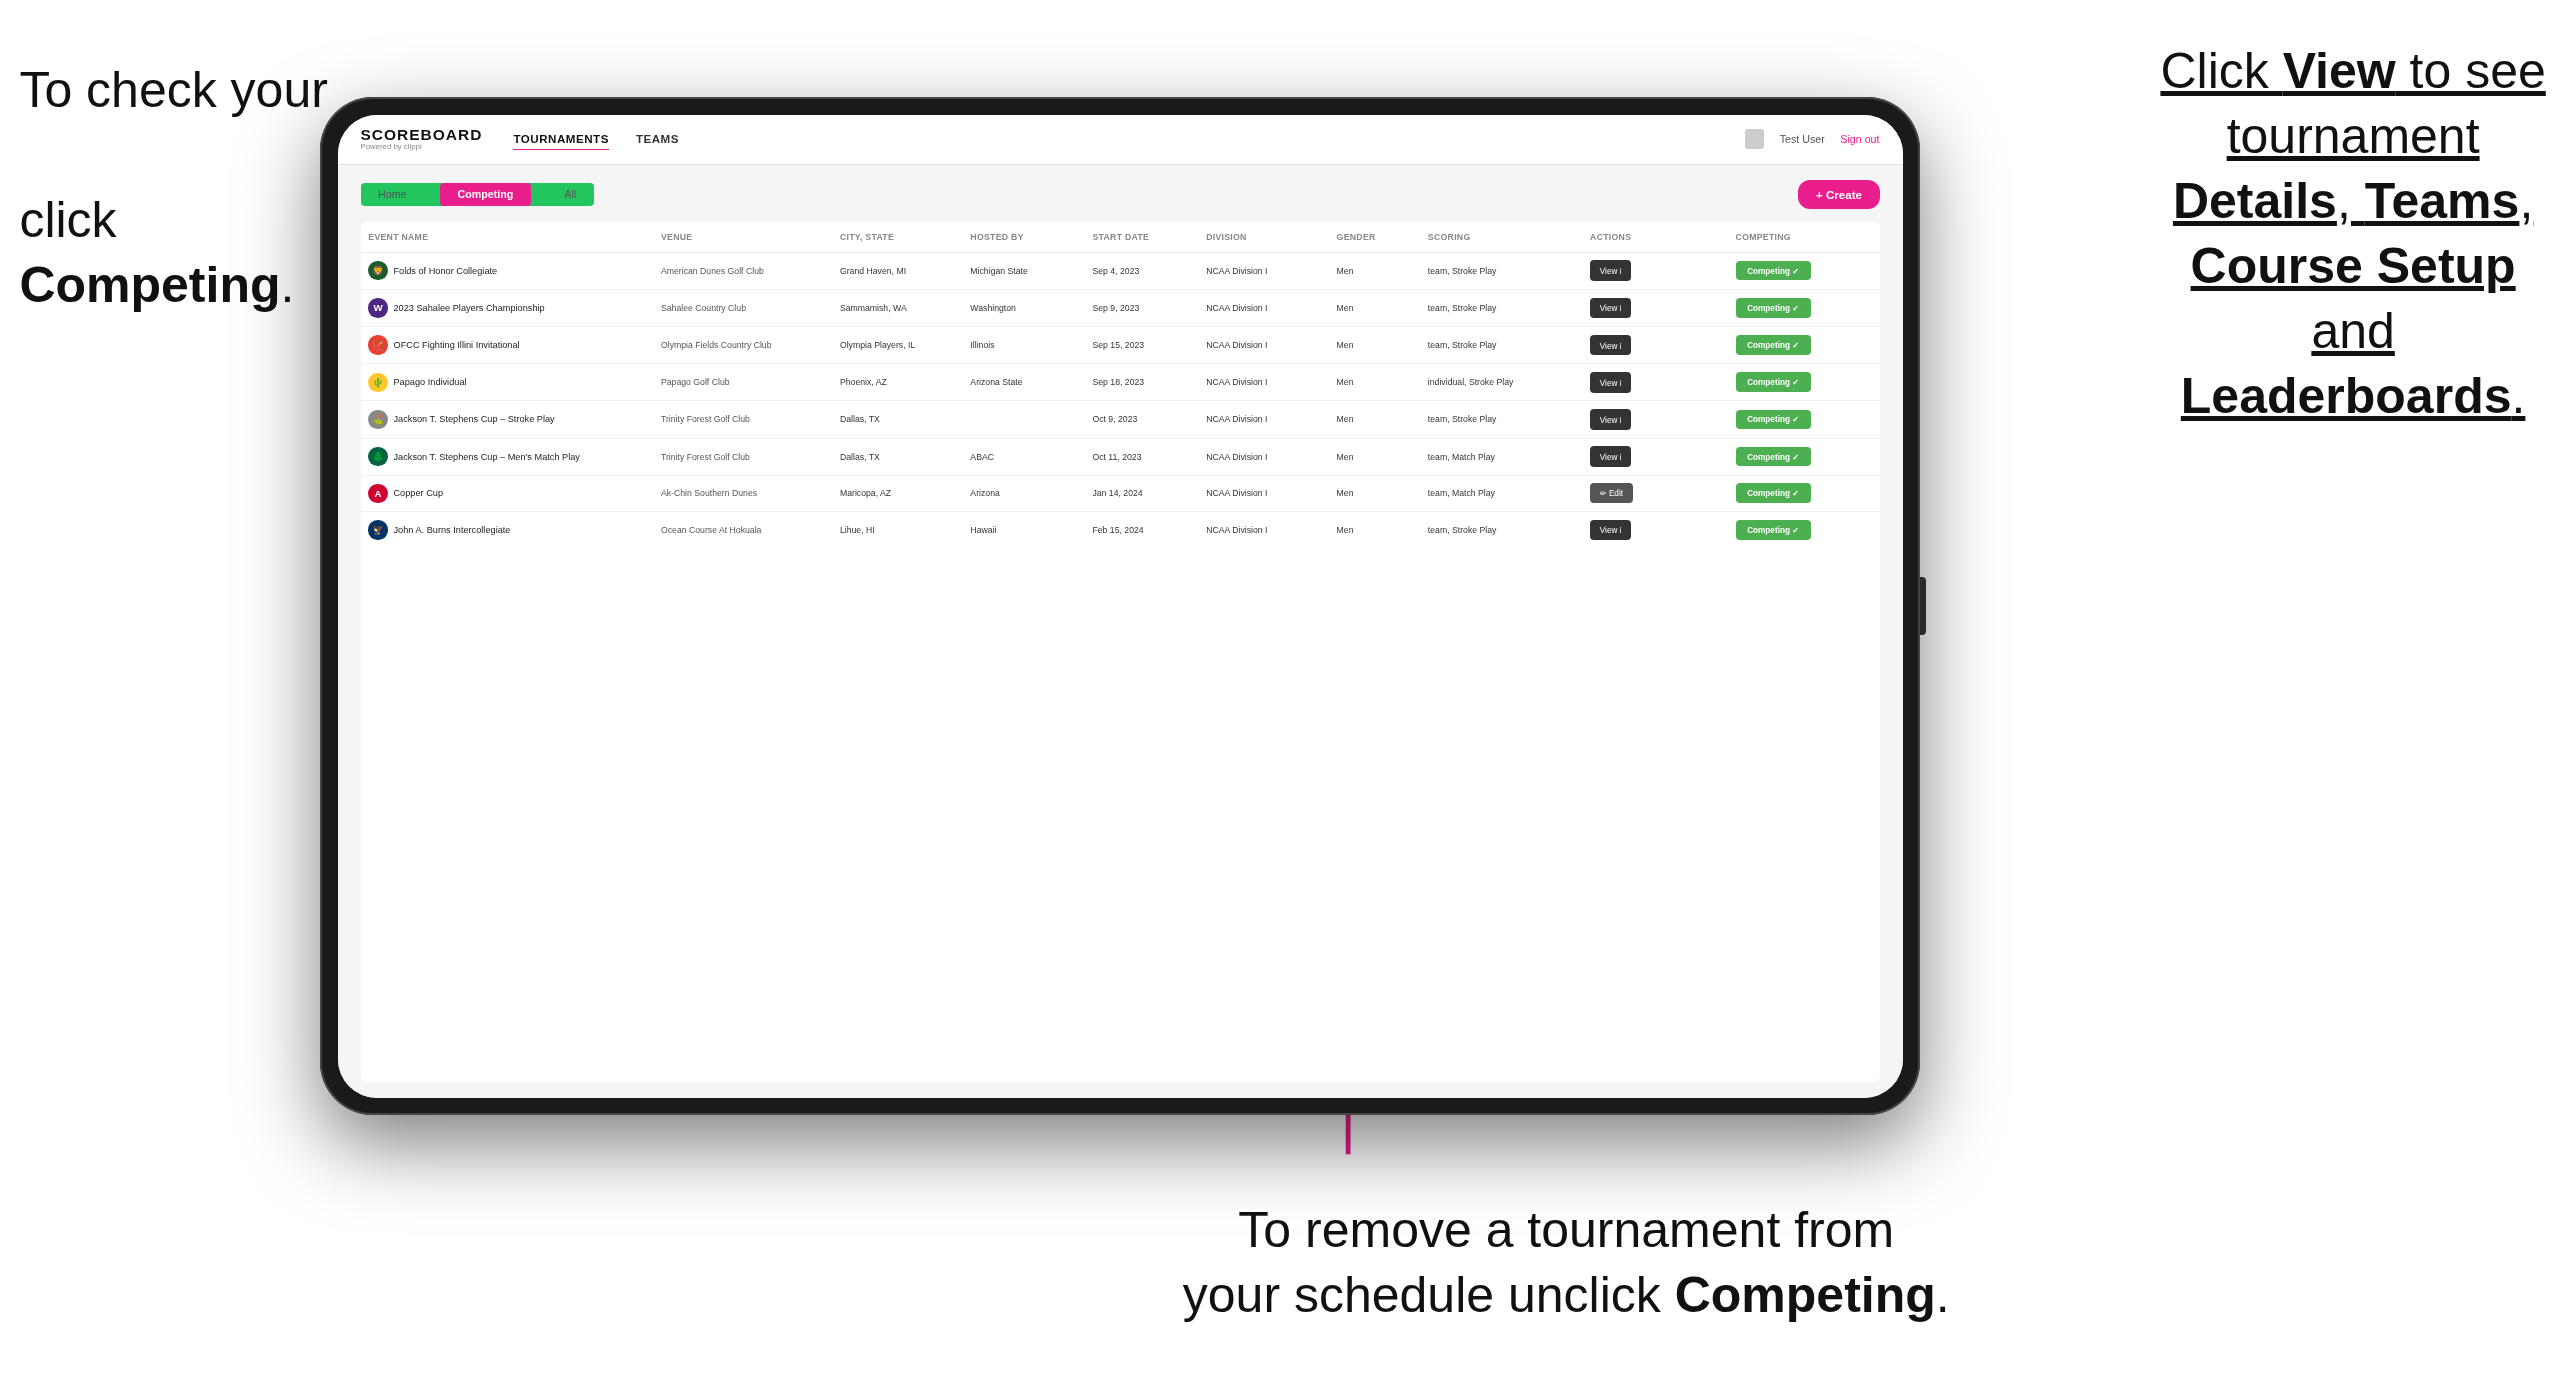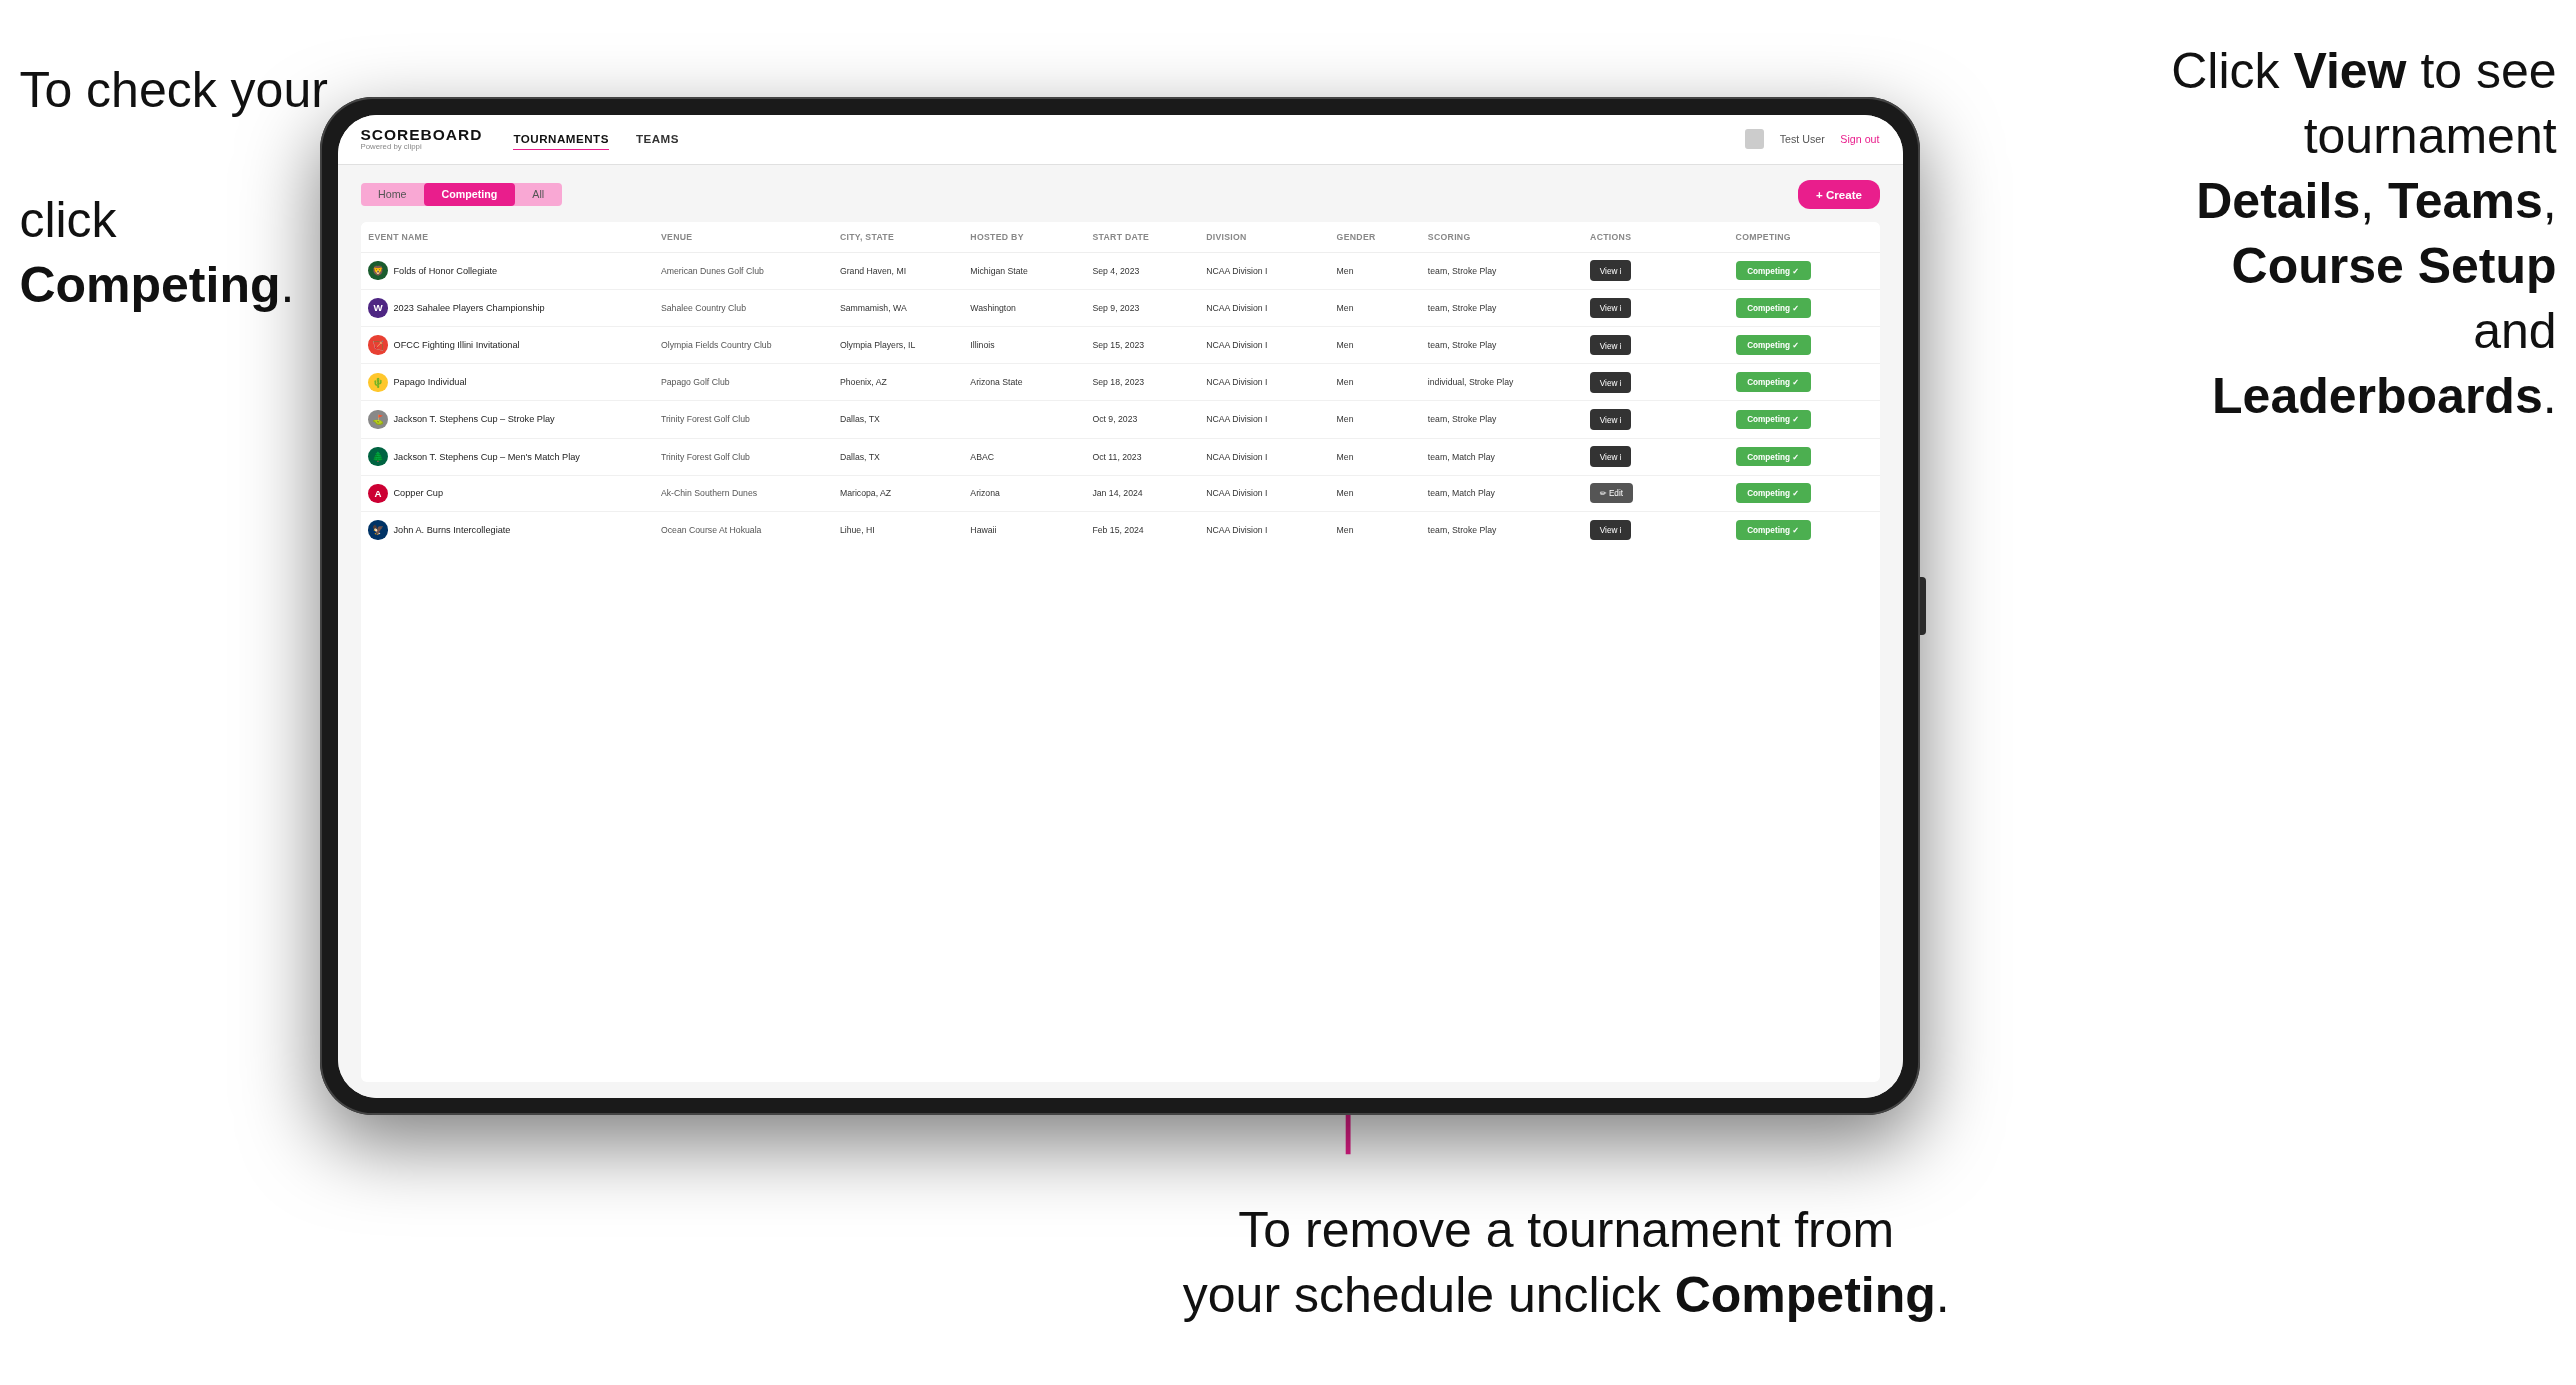--- a/index.html
+++ b/index.html
@@ -25,21 +25,22 @@
     .annotation-top-left strong { font-weight: 900; }
 
     .annotation-top-right {
       position: absolute;
       top: 39px;
       right: 19.4px;
       font-size: 50px;
       line-height: 1.3;
       color: #111;
       width: 407px;
-      text-align: right;
+      text-align: center;
+      text-decoration: underline;
     }
     .annotation-top-right strong { font-weight: 900; }
 
     .annotation-bottom {
       position: absolute;
       bottom: 58px;
       left: 50%;
       transform: translateX(-15%);
       font-size: 50px;
       line-height: 1.3;
@@ -152,22 +153,22 @@
     
     .filter-row {
       display: flex;
       align-items: center;
       justify-content: space-between;
       margin-bottom: 13.6px;
     }
 
     .filter-tabs {
       display: flex;
-      gap: 0;
-      background: #f9a8d4;
+      gap: 16px;
+      background: #22c55e;
       border-radius: 3.9px;
       overflow: hidden;
     }
     .filter-tab {
       padding: 5.8px 17.5px;
       font-size: 10.7px;
       cursor: pointer;
       background: transparent;
       border: none;
       color: #555;

